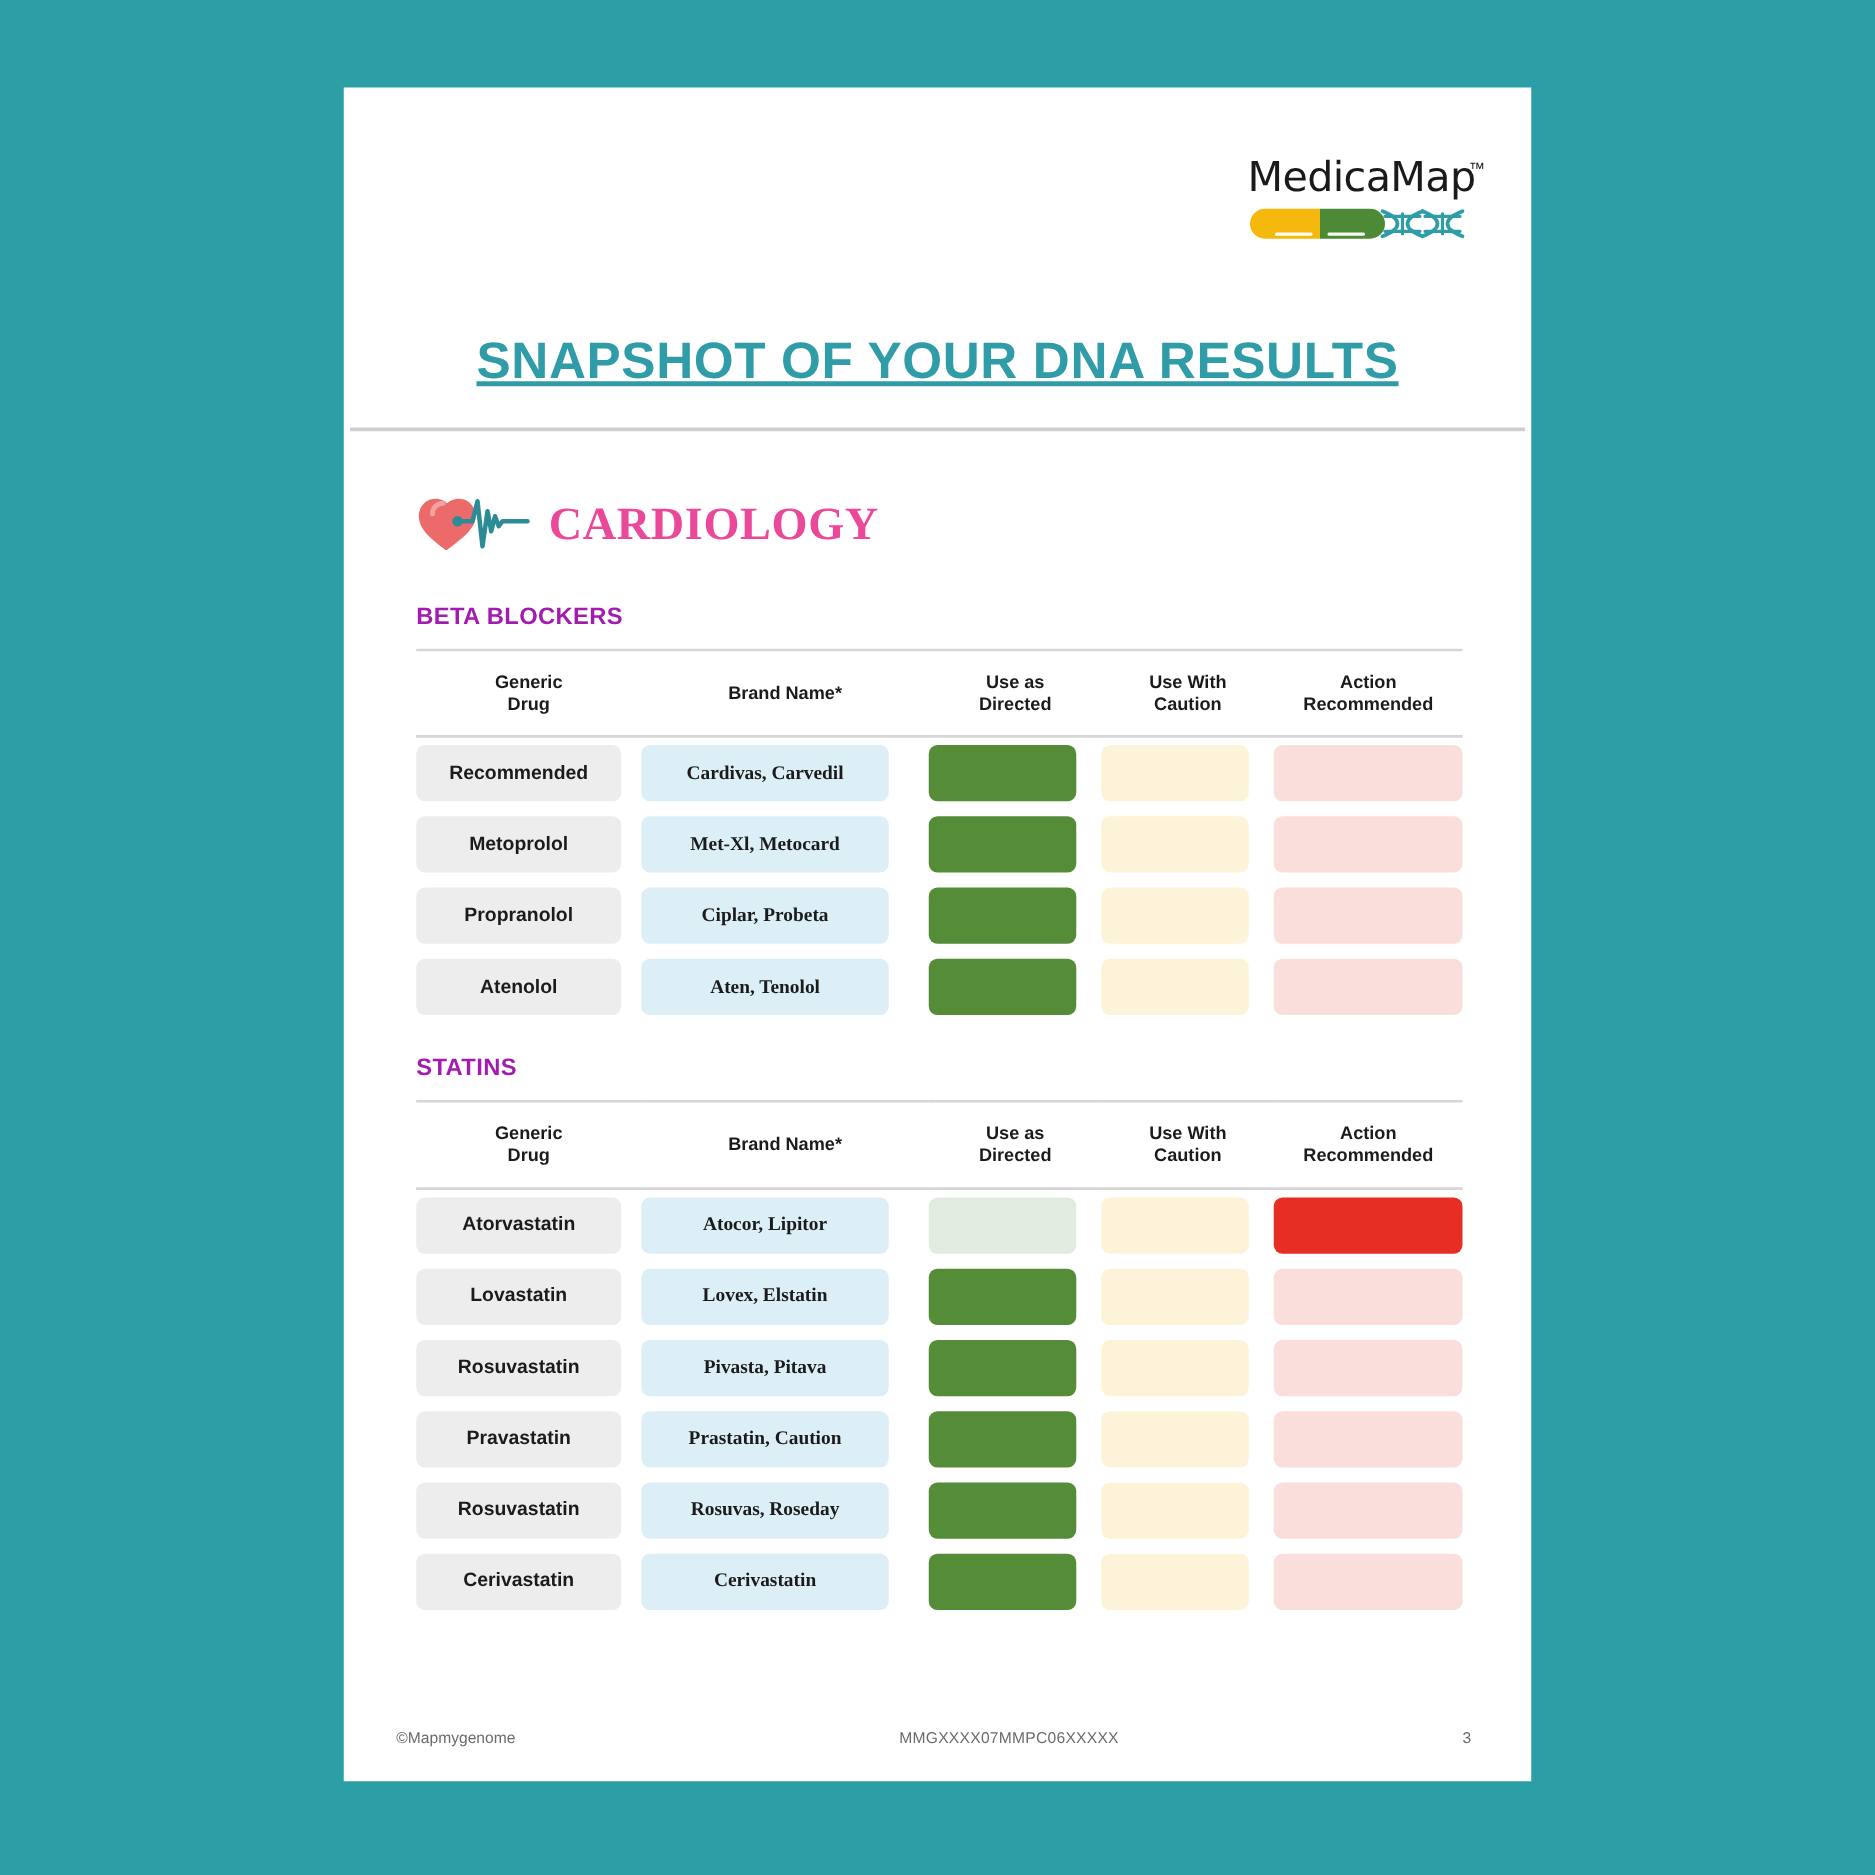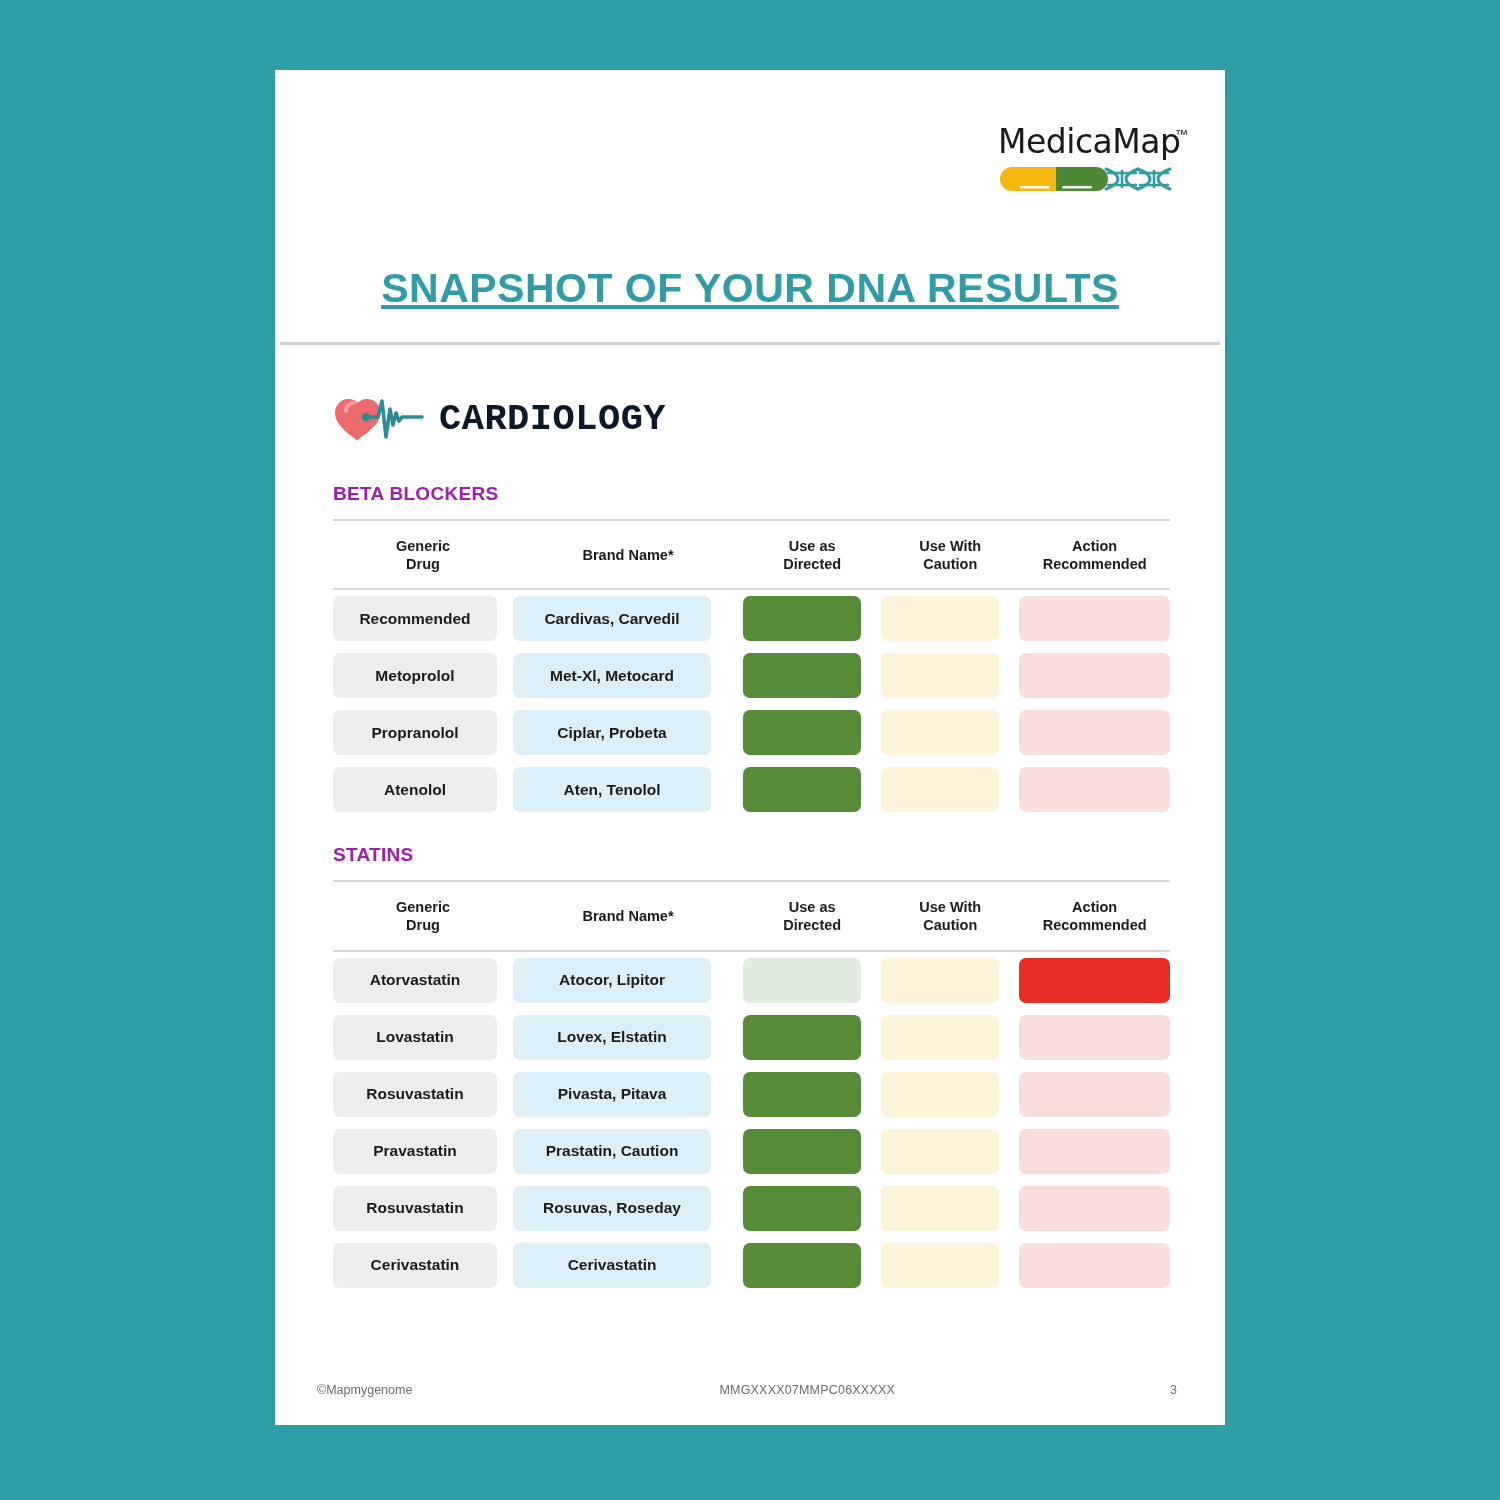--- a/index.html
+++ b/index.html
@@ -97,22 +97,22 @@
     display: flex;
     align-items: center;
     gap: 14px;
     margin-bottom: 38px;
   }
   .heart-icon { width: 92px; height: 52px; flex: none; }
   .section-title {
     font-size: 37px;
     font-weight: bold;
     letter-spacing: 0.5px;
-    color: #0f172a;
-    font-family: Liberation Mono, monospace;
+    color: #ec4899;
+    font-family: Liberation Serif, serif;
   }
 
   .group-title {
     font-size: 19px;
     font-weight: bold;
     color: #a21caf;
     letter-spacing: 0.3px;
     margin-bottom: 14px;
     font-family: "Liberation Sans", sans-serif;
   }
@@ -149,21 +149,21 @@
     display: flex;
     align-items: center;
     justify-content: center;
     font-size: 15.5px;
     font-weight: bold;
     color: #1b1b1b;
     font-family: "Liberation Sans", sans-serif;
     text-align: center;
   }
   .pill-generic { background: #EDEDED; margin-right: 16px; }
-  .pill-brand   { background: #DCEFF7; margin-right: 32px; }
+  .pill-brand   { background: #DCEFF7; margin-right: 32px; font-family: Liberation Serif, serif; }
 
   .swatch {
     border-radius: 7px;
     height: 45px;
     margin-right: 20px;
   }
   .swatch.last { margin-right: 0; }
 
   .c-green-on   { background: #548C38; }
   .c-green-off  { background: #E2EBE0; }

